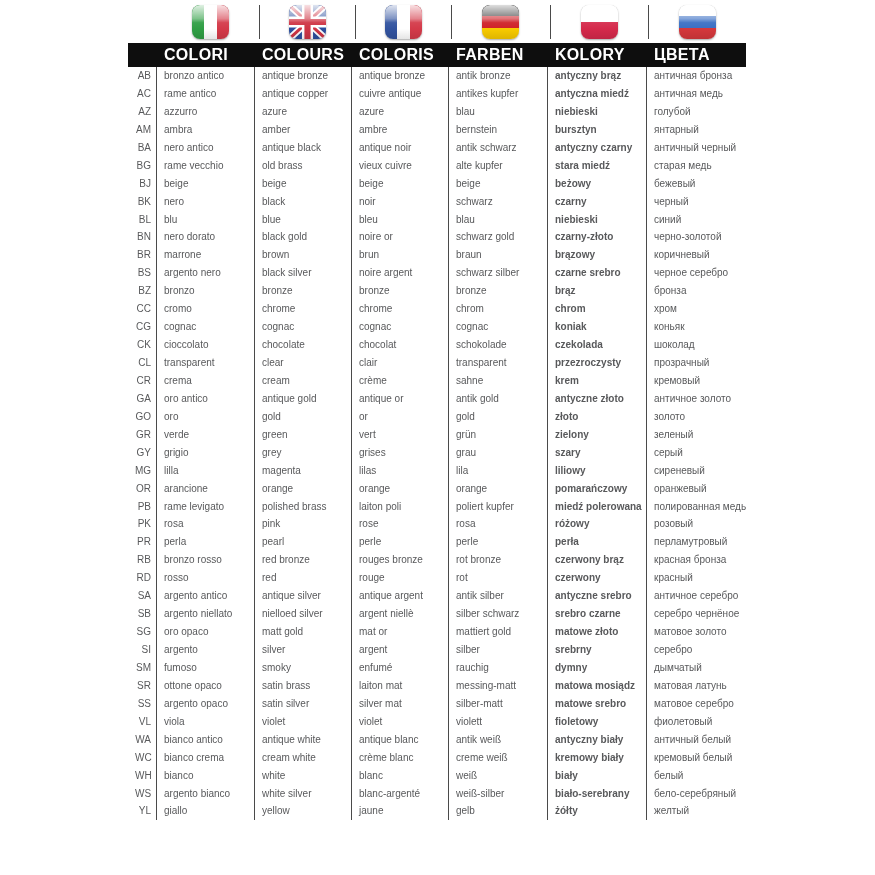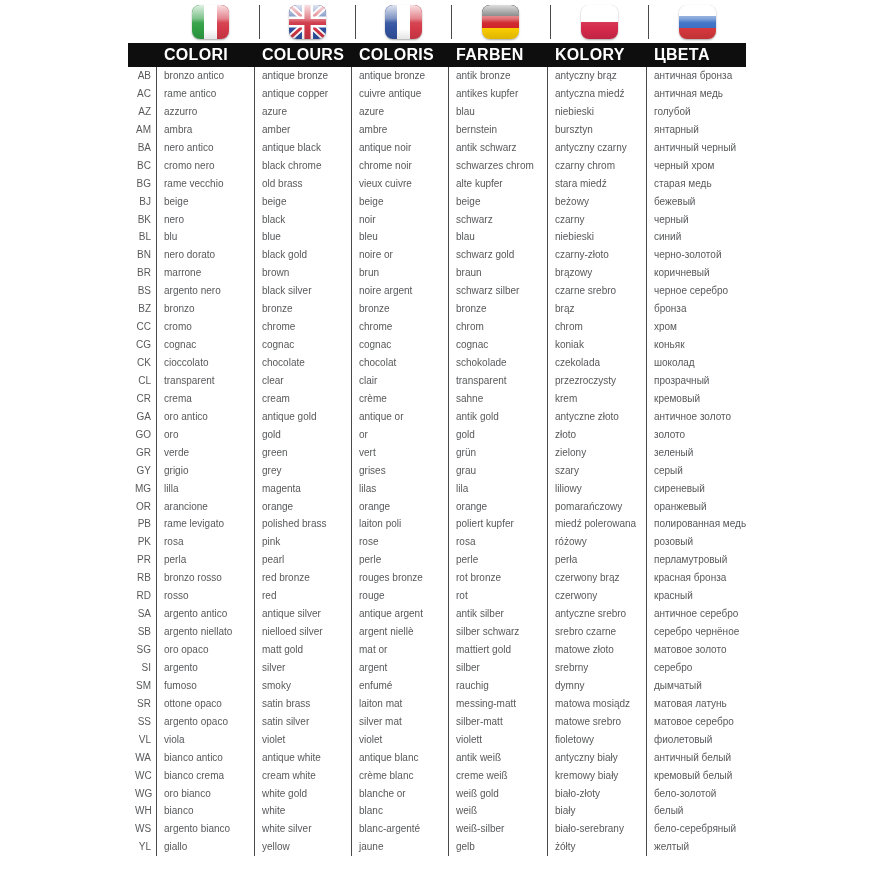--- a/index.html
+++ b/index.html
@@ -48,21 +48,21 @@
     font-size:10px; color: var(--body-text, #58595b);
     line-height:17.95px; padding-left:7px;
     white-space:nowrap; overflow:hidden;
   }
   
   .c0 { width:29px;  padding-left:0; padding-right:5px; text-align:right; border-right:1px solid var(--divider, #4a4a4a); }
   .c1 { width:98px;  border-right:1px solid var(--divider, #4a4a4a); }
   .c2 { width:97px;  border-right:1px solid var(--divider, #4a4a4a); }
   .c3 { width:97px;  border-right:1px solid var(--divider, #4a4a4a); }
   .c4 { width:99px;  border-right:1px solid var(--divider, #4a4a4a); }
-  .c5 { width:99px;  border-right:1px solid var(--divider, #4a4a4a); }
+  .c5 { width:99px;  border-right:1px solid var(--divider, #4a4a4a);font-weight:bold; }
   .c6 { width:99px; }
   .header-bar .c0, .header-bar .c1, .header-bar .c2, .header-bar .c3,
   .header-bar .c4, .header-bar .c5 { border-right:none; }
 </style>
 </head>
 <body>
 
 <div class="sheet">
 
   <div class="flags-row">
@@ -180,29 +180,20 @@
       <div class="row">
         <div class="cell c0">BA</div>
         <div class="cell c1">nero antico</div>
         <div class="cell c2">antique black</div>
         <div class="cell c3">antique noir</div>
         <div class="cell c4">antik schwarz</div>
         <div class="cell c5">antyczny czarny</div>
         <div class="cell c6">античный черный</div>
       </div>
       <div class="row">
-        <div class="cell c0">BC</div>
-        <div class="cell c1">cromo nero</div>
-        <div class="cell c2">black chrome</div>
-        <div class="cell c3">chrome noir</div>
-        <div class="cell c4">schwarzes chrom</div>
-        <div class="cell c5">czarny chrom</div>
-        <div class="cell c6">черный хром</div>
-      </div>
-      <div class="row">
         <div class="cell c0">BG</div>
         <div class="cell c1">rame vecchio</div>
         <div class="cell c2">old brass</div>
         <div class="cell c3">vieux cuivre</div>
         <div class="cell c4">alte kupfer</div>
         <div class="cell c5">stara miedź</div>
         <div class="cell c6">старая медь</div>
       </div>
       <div class="row">
         <div class="cell c0">BJ</div>
@@ -495,29 +486,20 @@
       <div class="row">
         <div class="cell c0">WC</div>
         <div class="cell c1">bianco crema</div>
         <div class="cell c2">cream white</div>
         <div class="cell c3">crème blanc</div>
         <div class="cell c4">creme weiß</div>
         <div class="cell c5">kremowy biały</div>
         <div class="cell c6">кремовый белый</div>
       </div>
       <div class="row">
-        <div class="cell c0">WG</div>
-        <div class="cell c1">oro bianco</div>
-        <div class="cell c2">white gold</div>
-        <div class="cell c3">blanche or</div>
-        <div class="cell c4">weiß gold</div>
-        <div class="cell c5">biało-złoty</div>
-        <div class="cell c6">бело-золотой</div>
-      </div>
-      <div class="row">
         <div class="cell c0">WH</div>
         <div class="cell c1">bianco</div>
         <div class="cell c2">white</div>
         <div class="cell c3">blanc</div>
         <div class="cell c4">weiß</div>
         <div class="cell c5">biały</div>
         <div class="cell c6">белый</div>
       </div>
       <div class="row">
         <div class="cell c0">WS</div>

